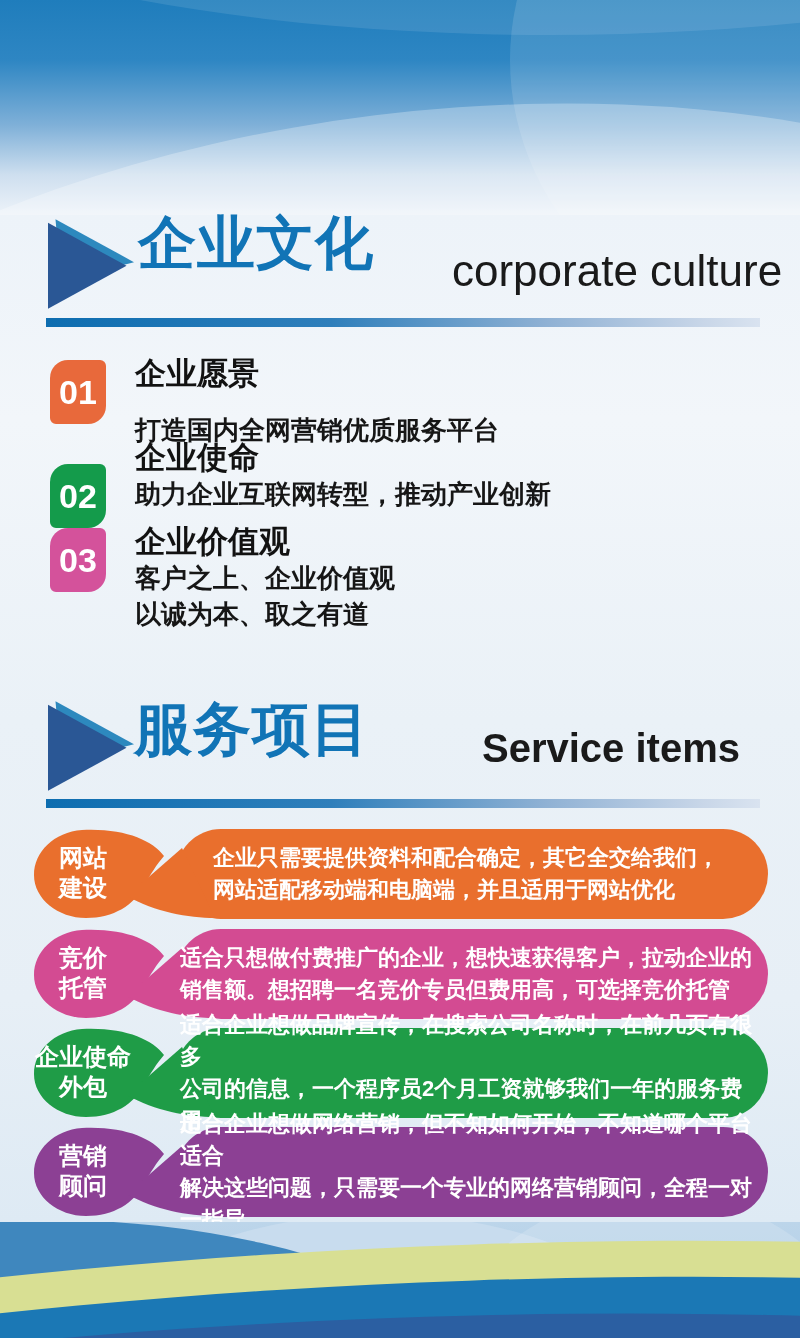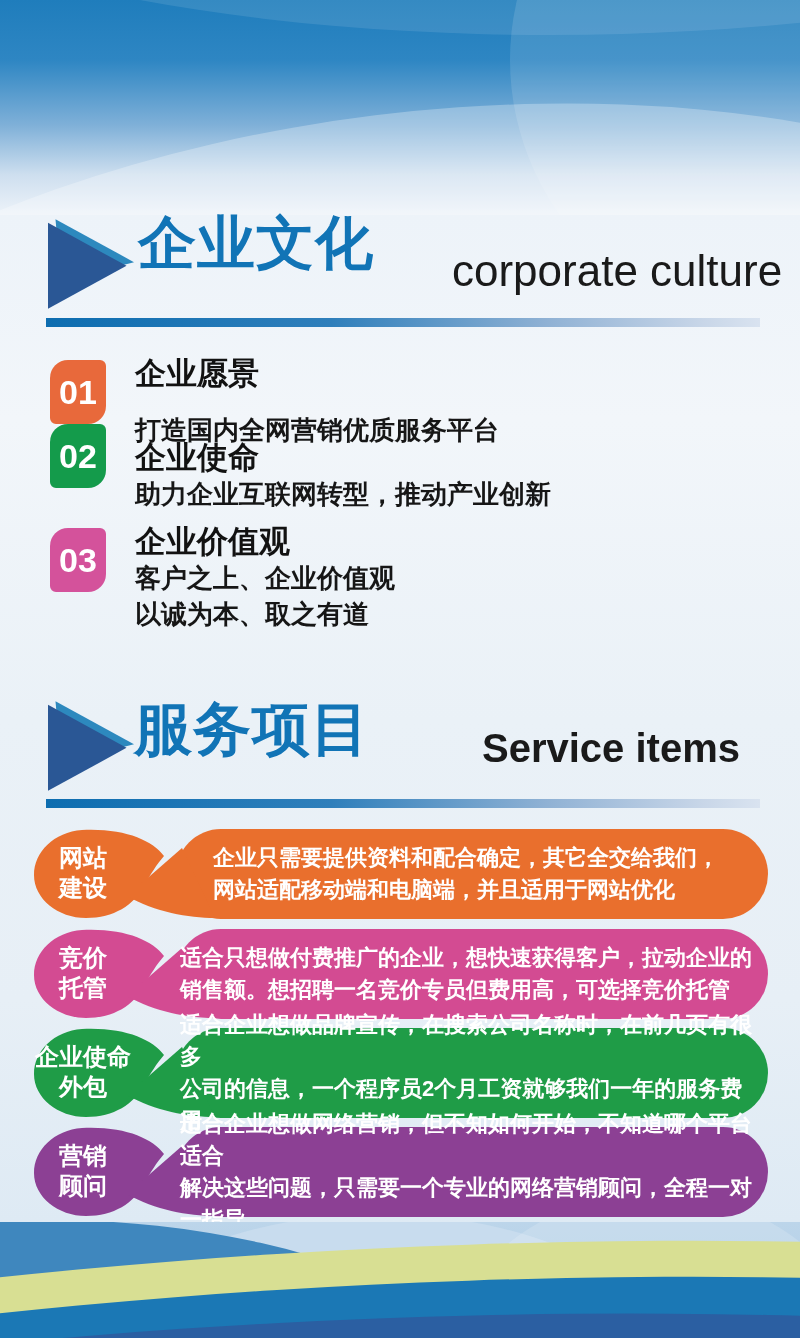--- a/index.html
+++ b/index.html
@@ -56,21 +56,21 @@
     <polygon points="0,4 84,50 0,96" fill="#2A5795"></polygon>
   </svg>
   <div class="cn-title" style="left:138px;top:214px">企业文化</div>
   <div class="en-title" style="left:452px;top:246px;font-size:44px;font-weight:400">corporate culture</div>
   <div class="divider" style="top:318px"></div>
 
   <div class="badge" style="left: 50px; top: 360px; background: rgb(232, 105, 59);">01</div>
   <div class="c-title" style="top:356px">企业愿景</div>
   <div class="c-desc" style="top:412px">打造国内全网营销优质服务平台</div>
 
-  <div class="badge" style="left: 50px; top: 424px; background: rgb(20, 155, 75);">02</div>
+  <div class="badge" style="left: 50px; top: 464px; background: rgb(20, 155, 75);">02</div>
   <div class="c-title" style="top:440px">企业使命</div>
   <div class="c-desc" style="top:476px">助力企业互联网转型，推动产业创新</div>
 
   <div class="badge" style="left: 50px; top: 528px; background: rgb(212, 82, 155);">03</div>
   <div class="c-title" style="top:524px">企业价值观</div>
   <div class="c-desc" style="top:560px">客户之上、企业价值观
 以诚为本、取之有道</div>
 
   <svg class="tri" style="left:48px;top:700px" width="86" height="92" viewBox="0 0 92 96">
     <polygon points="8,0 92,46 14,66" fill="#2D89BE"></polygon>

